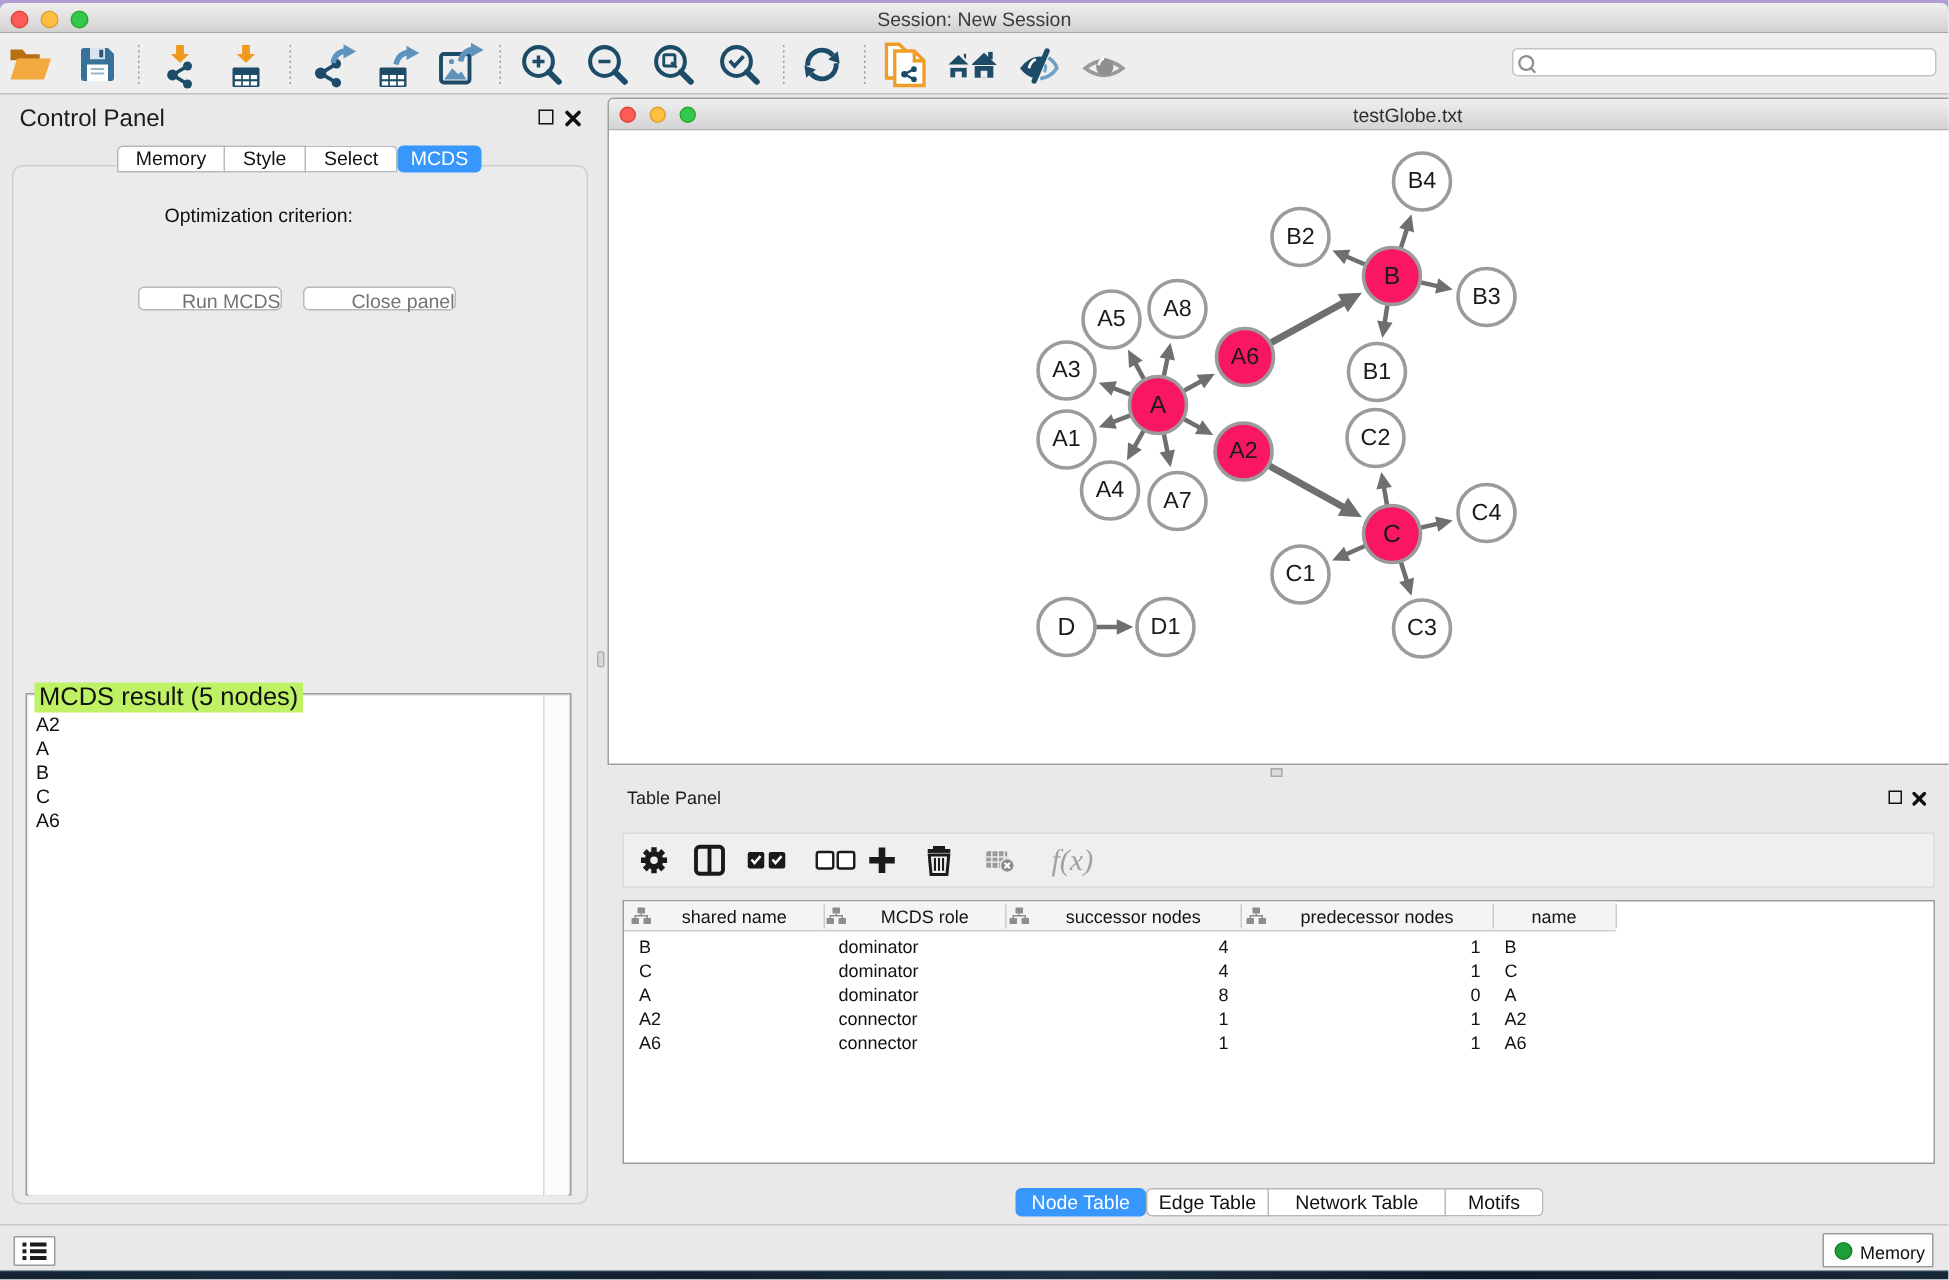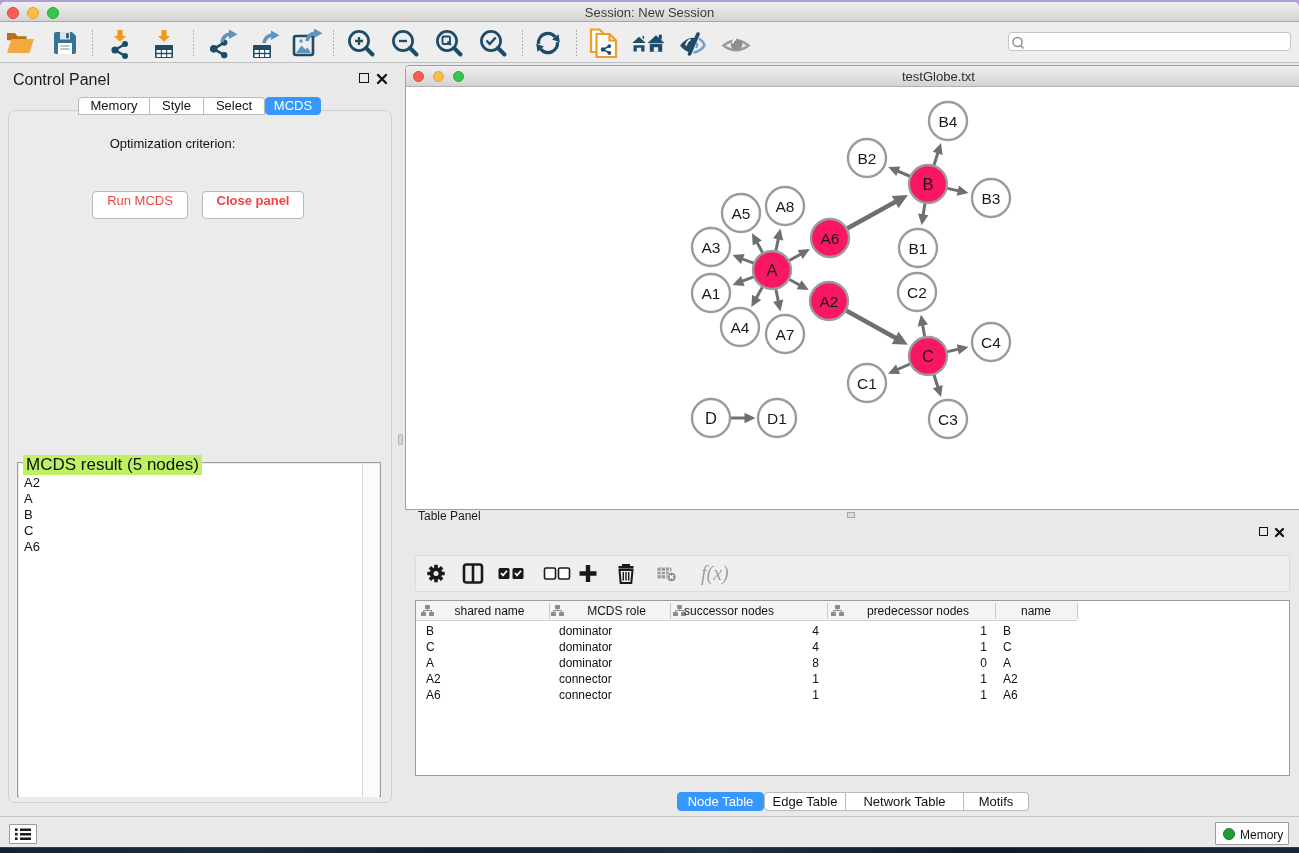--- a/index.html
+++ b/index.html
@@ -20,35 +20,35 @@
 #cp-panel { left:8px; top:110px; width:384px; height:693px; background:#ebebeb;
   border:1px solid #cfcfcf; border-radius:7px; }
 .tab { top:97px; height:18px; background:#fff; border:1px solid #b9b9b9; font-size:13px;
   color:#111; text-align:center; line-height:16px; }
 .tabsel { background:#3797fc; color:#fff; border-color:#3797fc; border-radius:4px; }
 #opt-label { left:8px; top:136px; width:329px; text-align:center; font-size:13px; color:#111; }
 #dropdown { left:43px; top:158px; width:311px; height:20px; background:#fff; border:1px solid #b2b2b2; border-radius:4px; }
 #dd-text { left:12px; top:2px; font-size:13px; color:#111; }
 #dd-cap { right:-1px; top:-1px; width:22px; height:20px; border-radius:0 4px 4px 0;
   background:linear-gradient(#6aabf8,#2d7ef5); border:1px solid #2d6fd8; }
-.btn { top:191px; height:28px; background:#fff; border:1px solid #b9b9b9; border-radius:4px;
-  font-size:13px; color:#ef4444; text-align:center; line-height:17px; }
+.btn { top:191px; height:16px; background:#fff; border:1px solid #b9b9b9; border-radius:4px;
+  font-size:13px; color:#737373; text-align:right; line-height:17px; }
 #fieldset { left:17px; top:462px; width:364px; height:335px; border:1px solid #9e9e9e; }
 #fs-legend { left:23px; top:455px; background:#bef264; padding:0 3px; font-size:17px; color:#111; }
 #listbox { left:1px; top:1px; width:345px; height:333px; background:#fff; }
 #listscroll { right:1px; top:1px; width:17px; height:333px; background:#fbfbfb; border-left:1px solid #d8d8d8; }
 
 #gwin { left:405px; top:65px; width:1067px; height:445px; background:#fff;
   border:1px solid #9f9f9f; border-radius:4px 4px 0 0; }
 #gtitle { left:0; top:0; width:100%; height:21px; background:linear-gradient(#efefef,#d4d4d4);
   border-bottom:1px solid #b1b1b1; border-radius:4px 4px 0 0; }
 #gtitle-text { width:100%; text-align:center; top:3px; font-size:13px; color:#2e2e2e; }
 .glight { width:11px; height:11px; border-radius:50%; top:5px; }
 
-#tp-title { left:418px; top:509px; font-size:12px; color:#1c1c1c; }
+#tp-title { left:418px; top:525px; font-size:12px; color:#1c1c1c; }
 #tp-float { left:1259px; top:527px; width:9px; height:9px; border:1.5px solid #111; }
 #tp-toolbar { left:415px; top:555px; width:875px; height:37px; background:#efefef; border:1px solid #dcdcdc; border-radius:2px; }
 #tbl { left:415px; top:600px; width:875px; height:176px; background:#fff; border:1px solid #9c9c9c; }
 #thead { left:0; top:0; width:661px; height:20px; background:#f4f4f4; border-bottom:1px solid #cfcfcf; }
 .th { top:3px; font-size:12px; color:#141414; }
 .thsep { top:2px; width:0; height:16px; border-left:1px solid #c9c9c9; }
 .td { font-size:12px; color:#111; }
 .tabb { top:792px; height:19px; background:#fff; border:1px solid #b9b9b9; font-size:13px;
   color:#111; text-align:center; line-height:17px; }
 .tabbsel { background:#3797fc; color:#fff; border-color:#3797fc; }
@@ -245,21 +245,21 @@
 <svg class="abs" style="left:376px;top:73px" width="12" height="12">
       <path d="M2,2 L10,10 M10,2 L2,10" stroke="#111" stroke-width="2.4" stroke-linecap="round"></path>
     </svg>
 <div class="abs" id="cp-panel"></div>
 <div class="abs tab" style="left:78px;width:72px;border-radius:4px 0 0 0;">Memory</div>
 <div class="abs tab" style="left:150px;width:54px;border-left:none;">Style</div>
 <div class="abs tab" style="left:204px;width:61px;border-left:none;border-radius:0 4px 0 0;">Select</div>
 <div class="abs tab tabsel" style="left:265px;width:56px;border-radius:4px;">MCDS</div>
 <div class="abs" id="opt-label">Optimization criterion:</div>
 <div class="abs btn" style="left:92px;width:96px;">Run MCDS</div>
-<div class="abs btn" style="left:202px;width:102px;font-weight:bold;">Close panel</div>
+<div class="abs btn" style="left:202px;width:102px;">Close panel</div>
 <div class="abs" id="fieldset">
   <div class="abs" id="listbox">
         <div style="padding:11px 0 0 5px;font-size:13px;line-height:16px;color:#111;">A2<br>A<br>B<br>C<br>A6</div>
       </div>
   <div class="abs" id="listscroll"></div>
 </div>
 <div class="abs" id="fs-legend">MCDS result (5 nodes)</div>
 <div class="abs" style="left:398px;top:434px;width:5px;height:11px;background:#d8d8d8;border:1px solid #b0b0b0;border-radius:2px;"></div>
 
   <div class="abs" id="gwin">
@@ -413,21 +413,21 @@
             <rect x="13" y="11" width="5" height="4" rx="0.5"></rect>
             <path d="M11.5,8 v2 M7.5,11 v-1.5 h8 v1.5" fill="none" stroke="#8d8d8d" stroke-width="1"></path>
           </g>
     <use href="#treeic" x="130"></use>
           <use href="#treeic" x="252"></use>
           <use href="#treeic" x="410"></use>
         </g>
   </svg>
   <div class="abs th" style="left:0;width:133px;text-align:center;text-indent:14px;">shared name</div>
   <div class="abs th" style="left:133px;width:121px;text-align:center;text-indent:14px;">MCDS role</div>
-  <div class="abs th" style="left:254px;width:157px;text-align:left;text-indent:14px;">successor nodes</div>
+  <div class="abs th" style="left:254px;width:157px;text-align:center;text-indent:14px;">successor nodes</div>
   <div class="abs th" style="left:411px;width:168px;text-align:center;text-indent:14px;">predecessor nodes</div>
   <div class="abs th" style="left:579px;width:82px;text-align:center;">name</div>
   <div class="abs thsep" style="left:133px;"></div>
   <div class="abs thsep" style="left:254px;"></div>
   <div class="abs thsep" style="left:411px;"></div>
   <div class="abs thsep" style="left:579px;"></div>
   <div class="abs thsep" style="left:661px;"></div>
   <div class="abs td" style="left:10px;top:23px;">B</div>
   <div class="abs td" style="left:143px;top:23px;">dominator</div>
   <div class="abs td" style="left:303px;top:23px;width:100px;text-align:right;">4</div>

